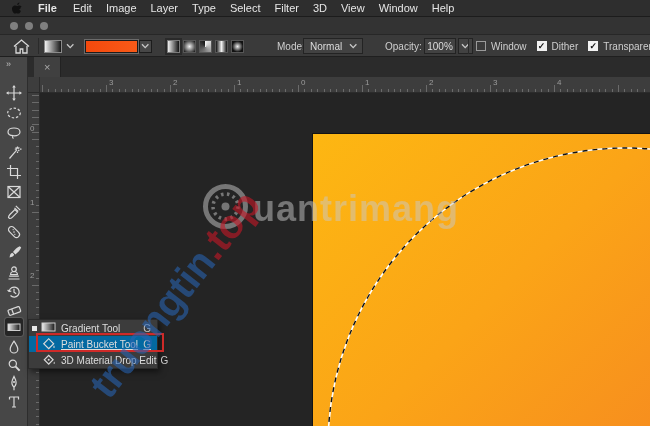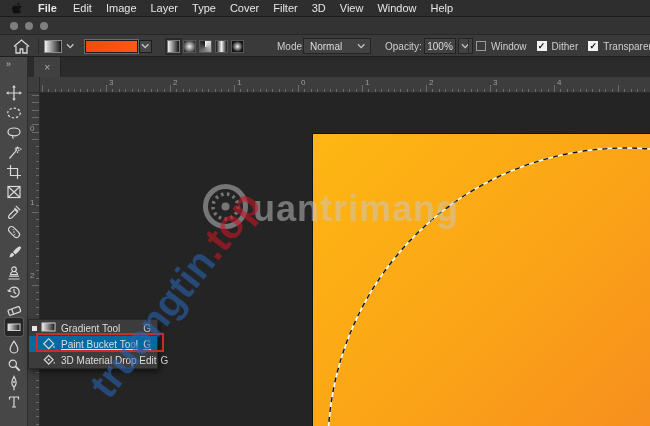--- a/index.html
+++ b/index.html
@@ -123,21 +123,21 @@
       <svg width="11" height="13" viewBox="0 0 11 13">
         <path d="M8.3 6.9c0-1.5 1.2-2.2 1.3-2.3C8.9 3.6 7.8 3.4 7.4 3.4c-.9-.1-1.8.5-2.3.5-.5 0-1.2-.5-2-.5C2.1 3.4 1 4 .4 5c-.9 1.6-.2 4 .7 5.3.4.6 1 1.4 1.7 1.3.7 0 .9-.4 1.8-.4.8 0 1.1.4 1.9.4.8 0 1.3-.6 1.7-1.3.5-.7.7-1.4.7-1.5 0 0-1.4-.5-1.6-1.9zM6.8 2.2c.4-.5.6-1.1.6-1.7-.6 0-1.2.4-1.6.8-.3.4-.6 1-.5 1.6.6.1 1.2-.3 1.5-.7z" fill="#111"></path>
       </svg>
     </span>
     <nav id="menu-items">
         <span>File</span>
         <span>Edit</span>
         <span>Image</span>
         <span>Layer</span>
         <span>Type</span>
-        <span>Cover</span>
+        <span>Select</span>
         <span>Filter</span>
         <span>3D</span>
         <span>View</span>
         <span>Window</span>
         <span>Help</span>
       </nav>
   </div>
 
   <div class="titlebar">
     <span class="dot" style="left:10px"></span>
@@ -171,21 +171,21 @@
     </span>
     <span class="ob" style="left:167px" id="gtype-row">
         <span class="gtype g-linear sel"></span>
         <span class="gtype g-radial"></span>
         <span class="gtype g-angle"></span>
         <span class="gtype g-reflected"></span>
         <span class="gtype g-diamond"></span>
       </span>
     <span class="ob" style="left:277px">Mode:</span>
     <span class="ob" style="left:303px; top:3px; height:16px">
-      <span class="select" style="width:68px; justify-content:space-between">
+      <span class="select" style="width:60px; justify-content:space-between">
         <span>Normal</span>
         <svg width="9" height="8" viewBox="0 0 9 8">
             <path d="M1 2.2l3.2 3.4L7.4 2.2" stroke="#c8c8c8" fill="none" stroke-width="1.3"></path>
           </svg>
       </span>
     </span>
     <span class="ob" style="left:385px">Opacity:</span>
     <span class="ob" style="left:424px; top:3px; height:16px">
       <span class="valbox" style="width:32px">100%</span>
     </span>

